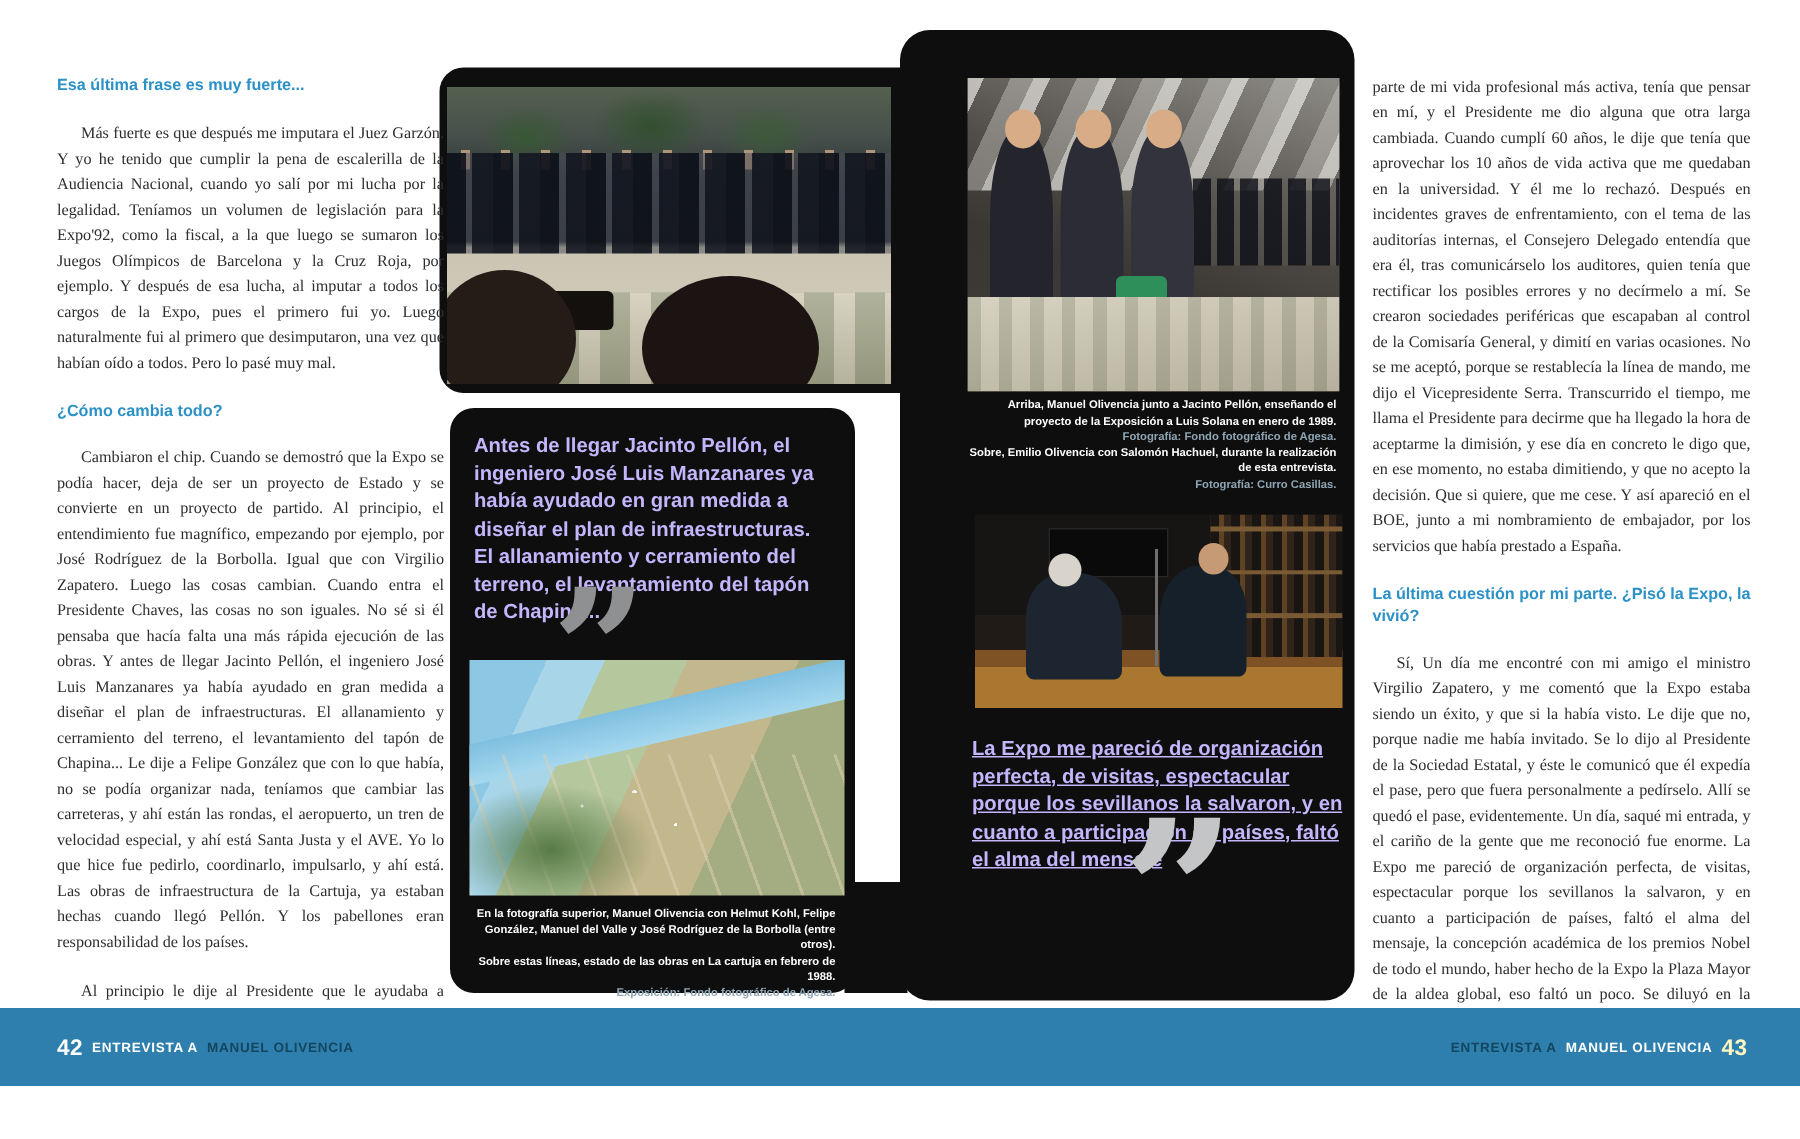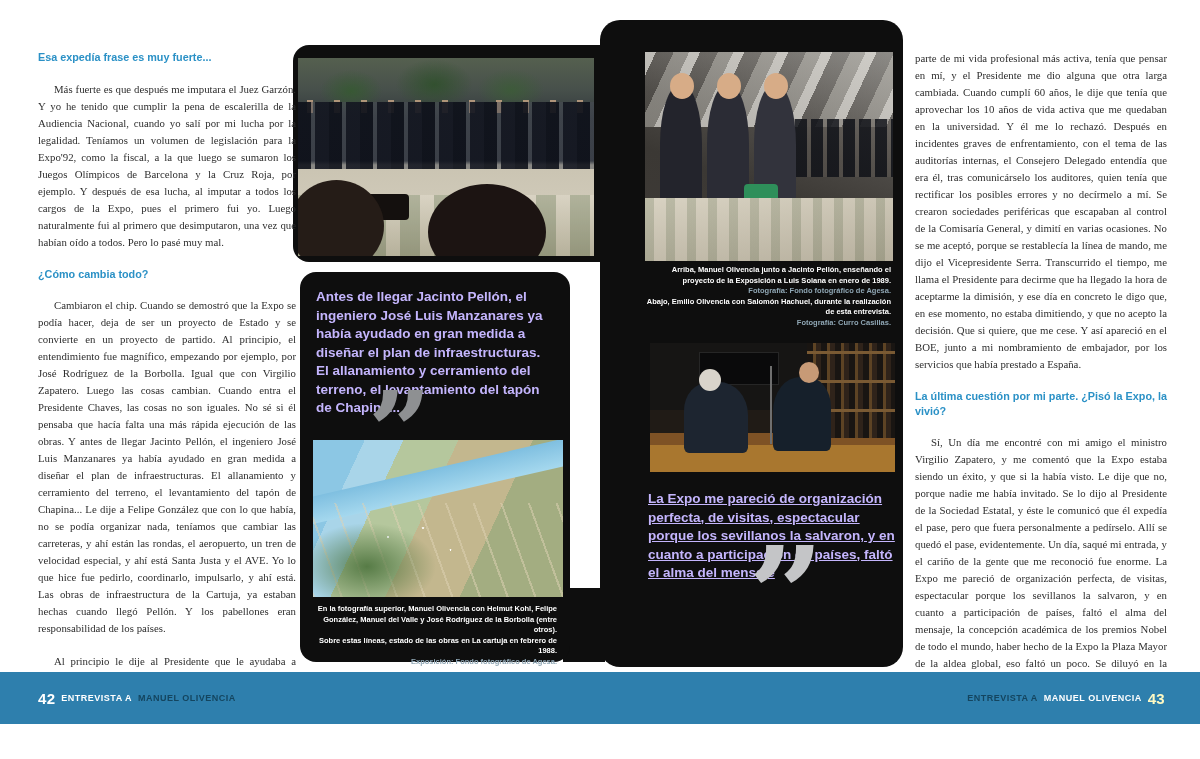--- a/index.html
+++ b/index.html
@@ -150,21 +150,21 @@
       <div class="ph-child model-head h1"></div>
       <div class="ph-child model-head h2"></div>
       <div class="ph-child model-head h3"></div>
       <div class="ph-child model-green"></div>
       <div class="ph-child model-table"></div>
     </div>
 
     <div class="caption cap-right">
       <p class="cap-main">Arriba, Manuel Olivencia junto a Jacinto Pellón, enseñando el proyecto de la Exposición a Luis Solana en enero de 1989.</p>
       <p class="cap-credit">Fotografía: Fondo fotográfico de Agesa.</p>
-      <p class="cap-main">Abajo, Emilio Olivencia con Salomón Hachuel, durante la realización de esta entrevista.</p>
+      <p class="cap-main">Sobre, Emilio Olivencia con Salomón Hachuel, durante la realización de esta entrevista.</p>
       <p class="cap-credit">Fotografía: Curro Casillas.</p>
     </div>
 
     <div class="photo photo-interview">
       <div class="ph-child int-shelf"></div>
       <div class="ph-child int-screen"></div>
       <div class="ph-child int-mic"></div>
       <div class="ph-child int-fig-l"></div>
       <div class="ph-child int-head-l"></div>
       <div class="ph-child int-fig-r"></div>
@@ -186,21 +186,21 @@
       <div class="ph-child aerial-green"></div>
     </div>
     <div class="caption cap-center">
       <p class="cap-main">En la fotografía superior, Manuel Olivencia con Helmut Kohl, Felipe González, Manuel del Valle y José Rodríguez de la Borbolla (entre otros).</p>
       <p class="cap-main">Sobre estas líneas, estado de las obras en La cartuja en febrero de 1988.</p>
       <p class="cap-credit">Exposición: Fondo fotográfico de Agesa.</p>
     </div>
   </div>
 
   <div class="col col-left">
-    <h3 class="q-head">Esa expedía frase es muy fuerte...</h3>
+    <h3 class="q-head">Esa última frase es muy fuerte...</h3>
     <p class="para indent">Más fuerte es que después me imputara el Juez Garzón. Y yo he tenido que cumplir la pena de escalerilla de la Audiencia Nacional, cuando yo salí por mi lucha por la legalidad. Teníamos un volumen de legislación para la Expo'92, como la fiscal, a la que luego se sumaron los Juegos Olímpicos de Barcelona y la Cruz Roja, por ejemplo. Y después de esa lucha, al imputar a todos los cargos de la Expo, pues el primero fui yo. Luego naturalmente fui al primero que desimputaron, una vez que habían oído a todos. Pero lo pasé muy mal.</p>
     <h3 class="q-head">¿Cómo cambia todo?</h3>
     <p class="para indent">Cambiaron el chip. Cuando se demostró que la Expo se podía hacer, deja de ser un proyecto de Estado y se convierte en un proyecto de partido. Al principio, el entendimiento fue magnífico, empezando por ejemplo, por José Rodríguez de la Borbolla. Igual que con Virgilio Zapatero. Luego las cosas cambian. Cuando entra el Presidente Chaves, las cosas no son iguales. No sé si él pensaba que hacía falta una más rápida ejecución de las obras. Y antes de llegar Jacinto Pellón, el ingeniero José Luis Manzanares ya había ayudado en gran medida a diseñar el plan de infraestructuras. El allanamiento y cerramiento del terreno, el levantamiento del tapón de Chapina... Le dije a Felipe González que con lo que había, no se podía organizar nada, teníamos que cambiar las carreteras, y ahí están las rondas, el aeropuerto, un tren de velocidad especial, y ahí está Santa Justa y el AVE. Yo lo que hice fue pedirlo, coordinarlo, impulsarlo, y ahí está. Las obras de infraestructura de la Cartuja, ya estaban hechas cuando llegó Pellón. Y los pabellones eran responsabilidad de los países.</p>
     <p class="para indent">Al principio le dije al Presidente que le ayudaba a poner en marcha todo, pero que, a ocho años vista, y porque era la</p>
   </div>
 
   <div class="col col-right">
     <p class="para">parte de mi vida profesional más activa, tenía que pensar en mí, y el Presidente me dio alguna que otra larga cambiada. Cuando cumplí 60 años, le dije que tenía que aprovechar los 10 años de vida activa que me quedaban en la universidad. Y él me lo rechazó. Después en incidentes graves de enfrentamiento, con el tema de las auditorías internas, el Consejero Delegado entendía que era él, tras comunicárselo los auditores, quien tenía que rectificar los posibles errores y no decírmelo a mí. Se crearon sociedades periféricas que escapaban al control de la Comisaría General, y dimití en varias ocasiones. No se me aceptó, porque se restablecía la línea de mando, me dijo el Vicepresidente Serra. Transcurrido el tiempo, me llama el Presidente para decirme que ha llegado la hora de aceptarme la dimisión, y ese día en concreto le digo que, en ese momento, no estaba dimitiendo, y que no acepto la decisión. Que si quiere, que me cese. Y así apareció en el BOE, junto a mi nombramiento de embajador, por los servicios que había prestado a España.</p>
     <h3 class="q-head">La última cuestión por mi parte. ¿Pisó la Expo, la vivió?</h3>
     <p class="para indent"><span>Sí, Un día me encontré con mi amigo el ministro Virgilio Zapatero, y me comentó que la Expo estaba siendo un éxito, y que si la había visto. Le dije que no, porque nadie me había invitado. Se lo dijo al Presidente de la Sociedad Estatal, y éste le comunicó que él expedía el pase, pero que fuera personalmente a pedírselo. Allí se quedó el pase, evidentemente. Un día, saqué mi entrada, y el cariño de la gente que me reconoció fue enorme. La Expo me pareció de organización perfecta, de visitas, espectacular porque los sevillanos la salvaron, y en cuanto a participación de países, faltó el alma del mensaje, la concepción académica de los premios Nobel de todo el mundo, haber hecho de la Expo la Plaza Mayor de la aldea global, eso faltó un poco. Se diluyó en la fiesta, y, por cierto después de la fiesta, nos topamos con la crisis. </span><span class="end-diamond">◆</span></p>

